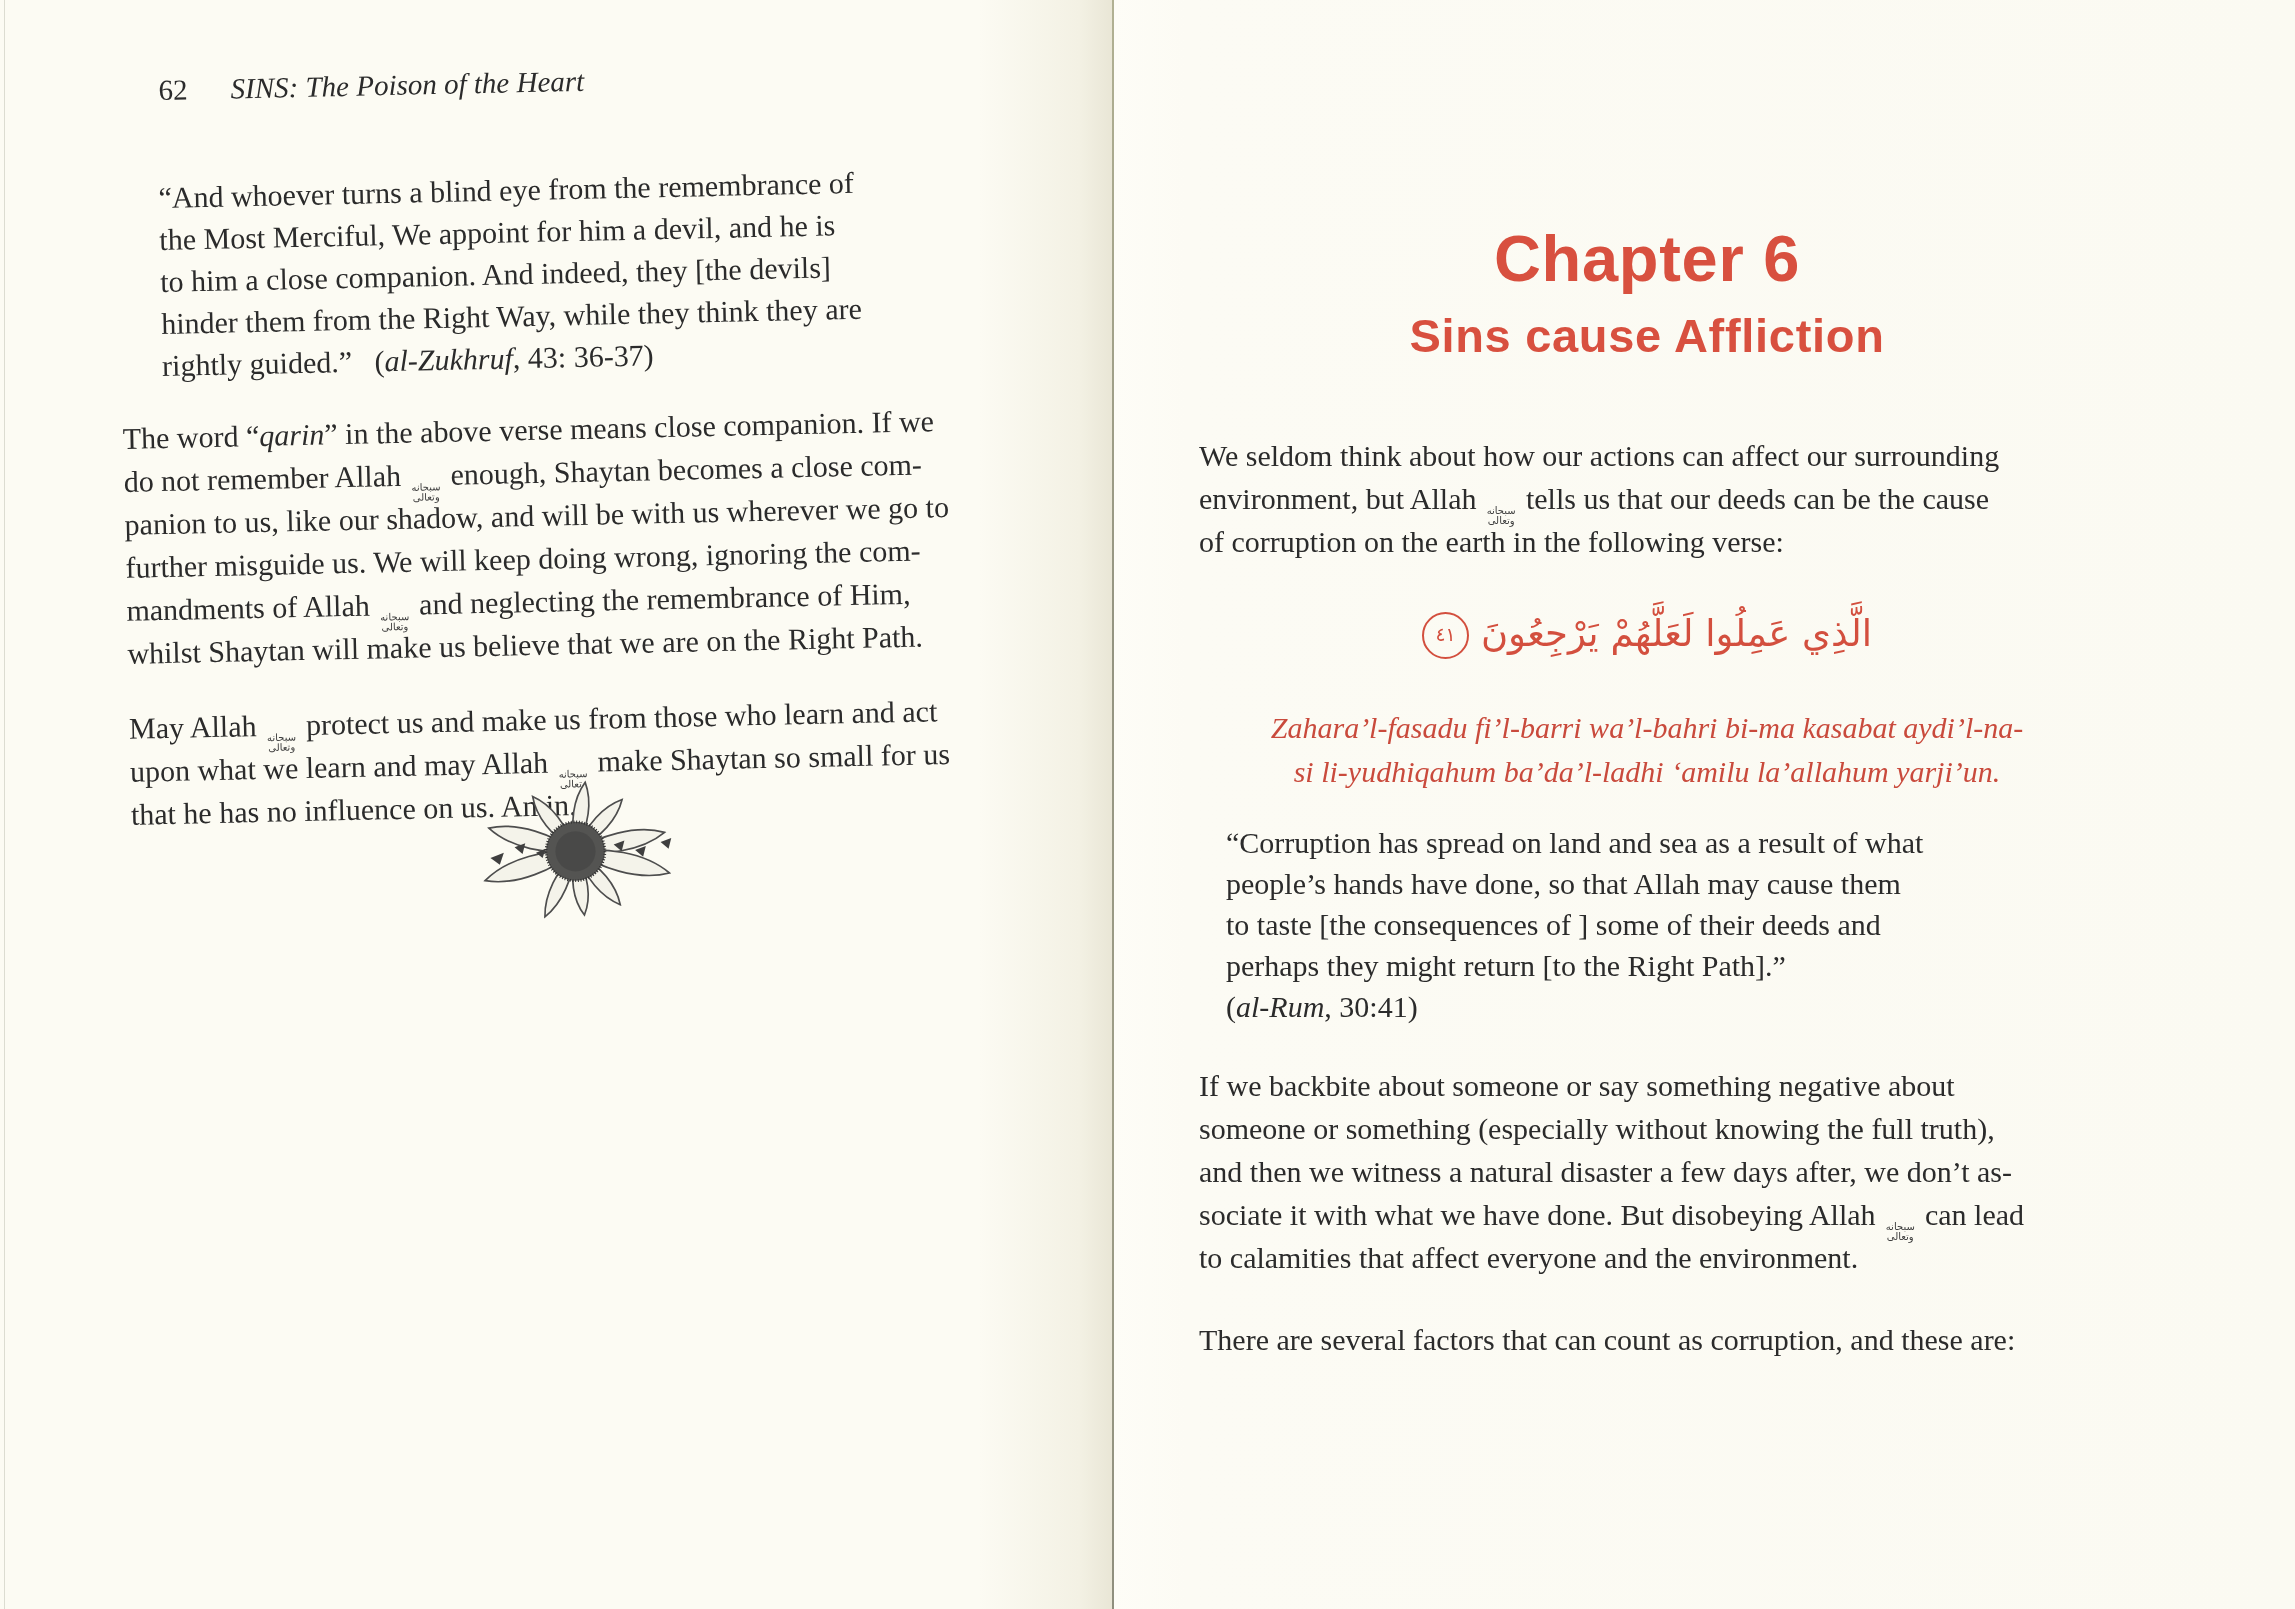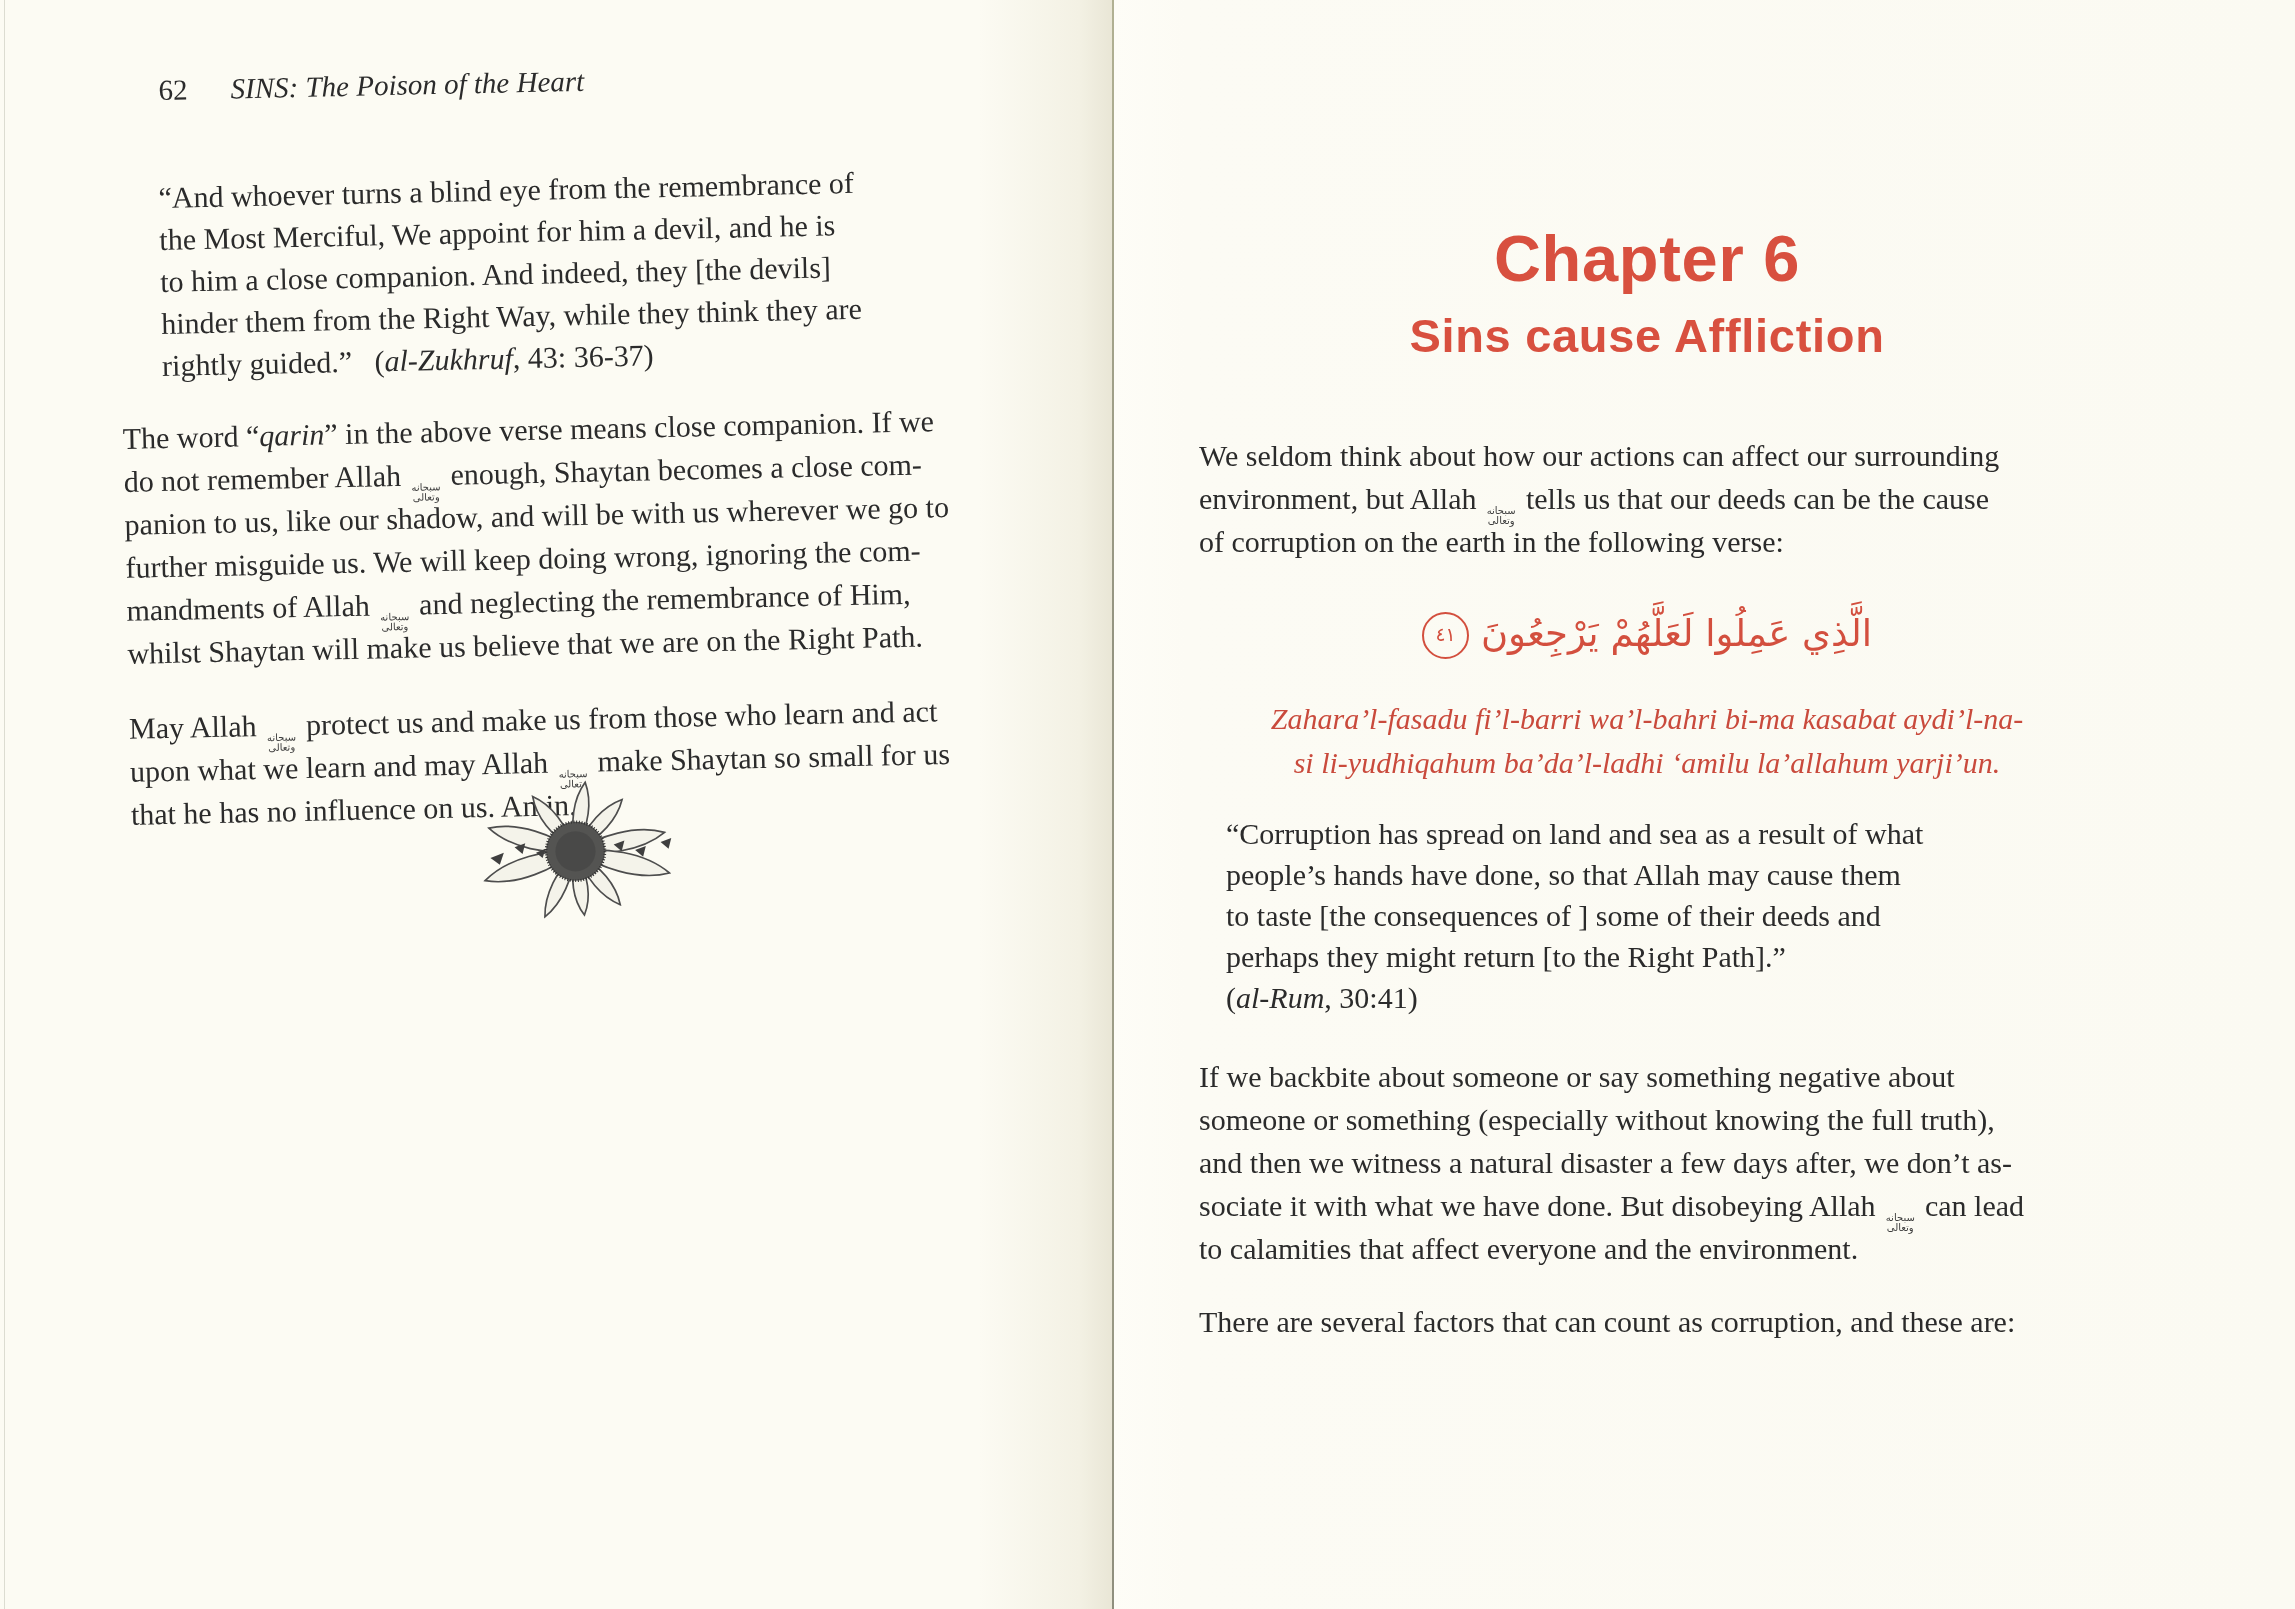--- a/index.html
+++ b/index.html
@@ -64,26 +64,26 @@
     margin-top:35px;text-align:center;direction:rtl;
     font-family:"DejaVu Sans", sans-serif;
     font-size:37px;line-height:1.95;color:#d34f3e;
   }
   .ayah-marker{
     display:inline-flex;align-items:center;justify-content:center;
     width:43px;height:43px;border:2px solid #d34f3e;border-radius:50%;
     font-size:18.7px;vertical-align:middle;margin-right:12px;text-align:center;
   }
   .translit{
-    margin-top:27px;text-align:center;font-style:italic;
+    margin-top:36px;text-align:center;font-style:italic;
     font-size:30px;line-height:1.45;color:#c94a3c;
   }
   .rp-quote{margin:29px 0 0 27px;width:795px;font-size:30px;line-height:41px;}
   .rp-para2{margin-top:37px;width:896px;}
-  .rp-para3{margin-top:30px;width:896px;}
+  .rp-para3{margin-top:39px;width:896px;}
 
   
   .swt{
     display:inline-flex;flex-direction:column;align-items:center;
     font-family:"DejaVu Sans", sans-serif;font-style:normal;
     font-size:10px;line-height:.95;color:#3d3d3d;
     transform:translateY(5.3px);margin:0 2.7px;direction:rtl;white-space:nowrap;
   }
 </style>
 </head>

